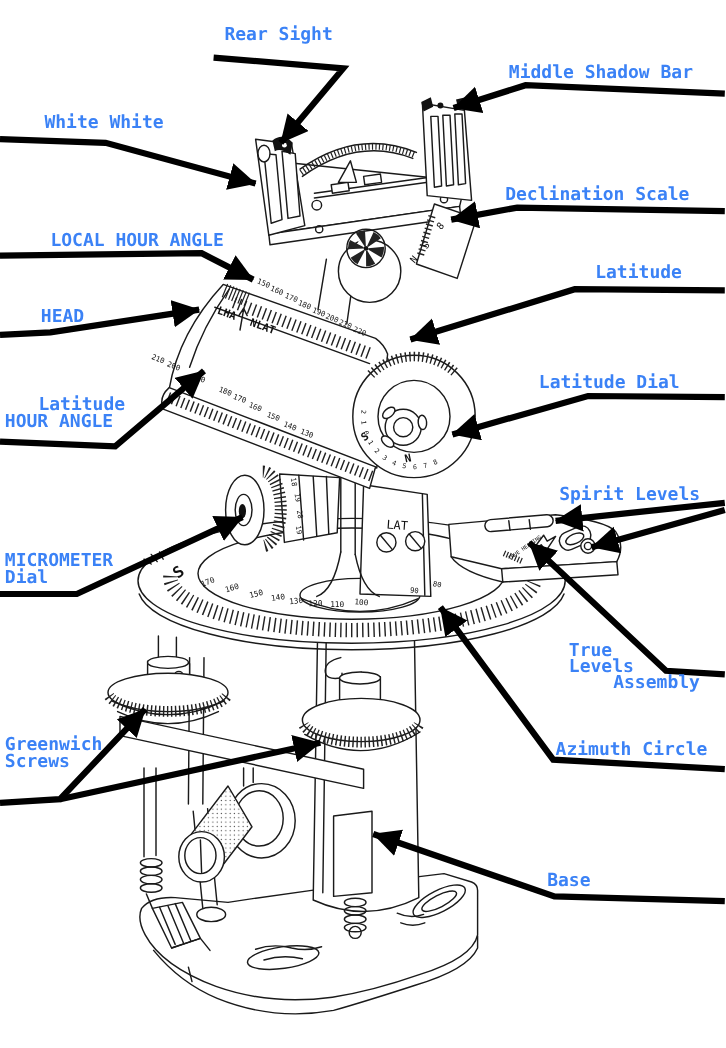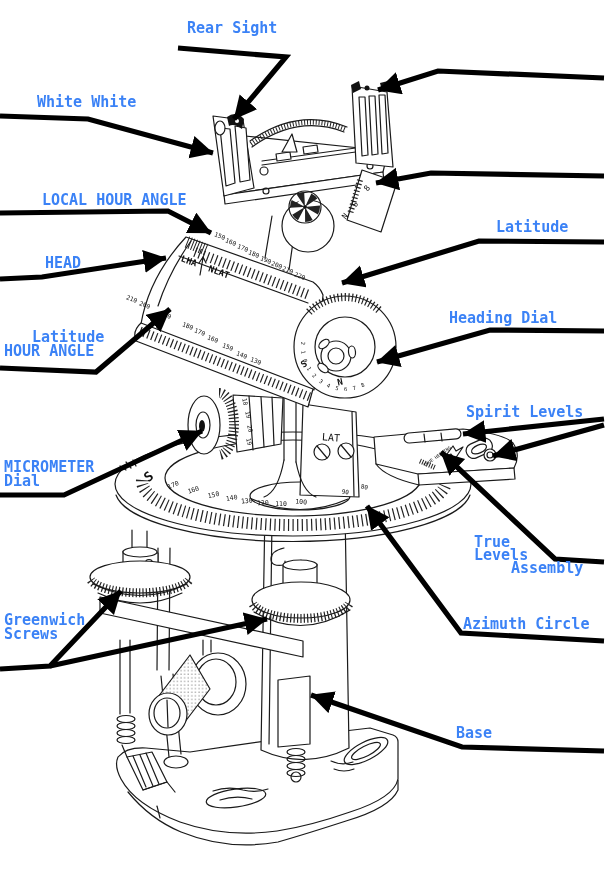--- a/index.html
+++ b/index.html
@@ -307,27 +307,29 @@
     <path class="arrow" marker-end="url(#ah)" d="M604,425 L493,456"></path>
     <path class="arrow" marker-end="url(#ah)" d="M604,562 L555,559 L441,452"></path>
     <path class="arrow" marker-end="url(#ah)" d="M0,669 L50,666 L121,591"></path>
     <path class="arrow" marker-end="url(#ah)" d="M50,666 L267,619"></path>
     <path class="arrow" marker-end="url(#ah)" d="M604,641 L461,633 L367,506"></path>
     <path class="arrow" marker-end="url(#ah)" d="M604,751 L462,747 L311,695"></path>
   </g>
 </svg>
 
 <div class="lbl" style="left:187px;top:21px">Rear Sight</div>
+<div class="lbl" style="left:424px;top:53px">Middle Shadow Bar</div>
 <div class="lbl" style="left:37px;top:95px">White White</div>
+<div class="lbl" style="left:421px;top:155px">Declination Scale</div>
 <div class="lbl" style="left:42px;top:193px">LOCAL HOUR ANGLE</div>
-<div class="lbl" style="left:45px;top:256px">HEAD</div>
+<div class="lbl" style="left:34px;top:256px">HEAD</div>
 <div class="lbl" style="left:32px;top:330px">Latitude</div>
 <div class="lbl" style="left:4px;top:344px">HOUR ANGLE</div>
 <div class="lbl" style="left:496px;top:220px">Latitude</div>
-<div class="lbl" style="left:449px;top:311px">Heading Dial</div>
+<div class="lbl" style="left:449px;top:311px">Latitude Dial</div>
 <div class="lbl" style="left:4px;top:460px">MICROMETER</div>
 <div class="lbl" style="left:4px;top:474px">Dial</div>
 <div class="lbl" style="left:466px;top:405px">Spirit Levels</div>
 <div class="lbl" style="left:474px;top:535px">True</div>
 <div class="lbl" style="left:474px;top:548px">Levels</div>
 <div class="lbl" style="left:511px;top:561px">Assembly</div>
 <div class="lbl" style="left:4px;top:613px">Greenwich</div>
 <div class="lbl" style="left:4px;top:627px">Screws</div>
 <div class="lbl" style="left:463px;top:617px">Azimuth Circle</div>
 <div class="lbl" style="left:456px;top:726px">Base</div>

